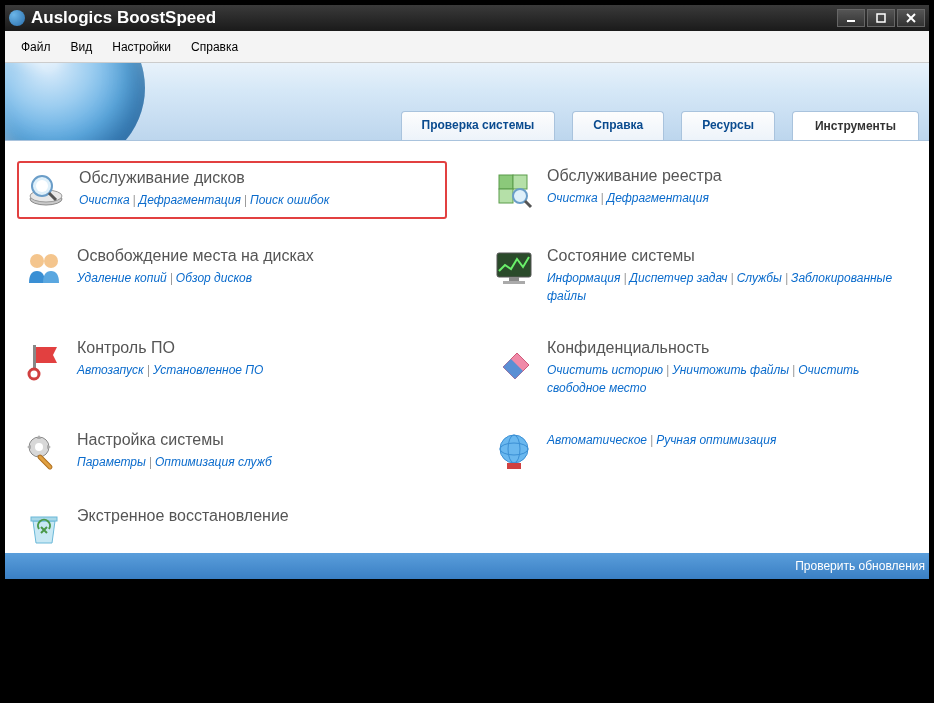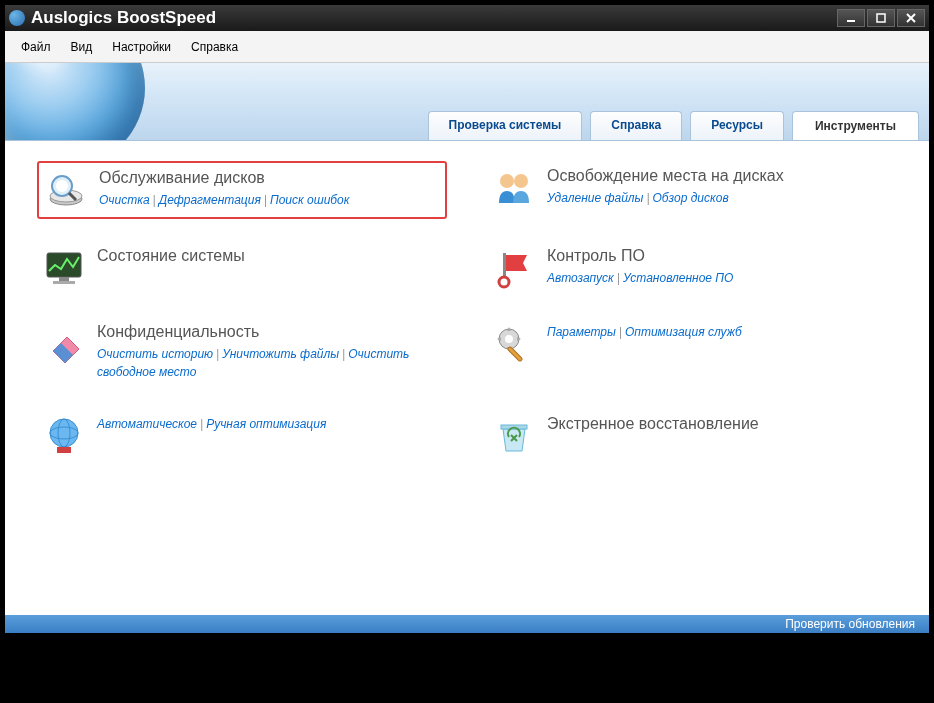--- a/index.html
+++ b/index.html
@@ -13,37 +13,37 @@
     .window-controls { display: flex; gap: 2px; }
     .win-btn { width: 28px; height: 18px; background: linear-gradient(#555, #333); border: 1px solid #666; color: #fff; font-size: 10px; display: flex; align-items: center; justify-content: center; cursor: default; }
     
     .menubar { height: 32px; background: #f4f4f4; display: flex; align-items: center; padding: 0 6px; font-size: 12px; border-bottom: 1px solid #ccc; }
     .menu-item { padding: 2px 10px; cursor: default; }
     
     .header-band { height: 78px; background: linear-gradient(to bottom, #e8f2fb 0%, #d6e8f7 35%, #c8def2 70%, #bdd6ed 100%); position: relative; overflow: hidden; border-bottom: 1px solid #a9c3dd; }
     .globe { position: absolute; left: -20px; top: -55px; width: 160px; height: 160px; border-radius: 50%; background: radial-gradient(circle at 40% 35%, #d4e9fa 5%, #9ccdf0 30%, #5ba8df 55%, #2f7ec4 80%); box-shadow: inset -12px -12px 30px rgba(0,0,0,0.18), inset 8px 8px 18px rgba(255,255,255,0.5); }
     .globe::after { content:''; position:absolute; top:18px; left:26px; width:58px; height:40px; border-radius:50%; background:rgba(255,255,255,0.55); filter:blur(7px); }
     
-    .tabs { position: absolute; bottom: 0; right: 10px; display: flex; gap: 8px; }
+    .tabs { position: absolute; bottom: 0; right: 10px; display: flex; gap: 17px; }
     .tab { padding: 6px 20px; font-size: 12px; background: linear-gradient(#fdfdfd, #edf3fa); border: 1px solid #a9c3dd; border-bottom: none; border-radius: 4px 4px 0 0; color: #0a4b8f; cursor: default; font-weight: bold; }
     .tab.active { background: #fff; color: #333; padding: 7px 22px; }
     
-    .content-area { height: 474px; background: #fff; padding: 20px 32px; overflow: auto; }
+    .content-area { height: 412px; background: #fff; padding: 20px 12px; overflow: auto; }
     .tool-grid { display: grid; grid-template-columns: 1fr 1fr; gap: 22px 40px; }
     .tool-item { display: flex; gap: 12px; align-items: flex-start; padding: 6px; }
     .tool-item.highlighted { border: 2px solid #e24040; border-radius: 3px; padding: 6px; }
     .tool-icon { width: 42px; height: 42px; flex-shrink: 0; display: flex; align-items: center; justify-content: center; }
     .tool-icon svg { width: 42px; height: 42px; }
     .tool-text { flex: 1; }
     .tool-title { font-size: 16px; color: #555; margin-bottom: 4px; }
     .tool-links { font-size: 12px; color: #0a6bcc; line-height: 1.5; font-style: italic; }
     .tool-link { color: #0a6bcc; cursor: default; }
     .sep { color: #999; margin: 0 3px; }
     
-    .statusbar { height: 18px; background: linear-gradient(#5a9edb, #3a7fc4); display: flex; align-items: center; justify-content: flex-end; padding: 0 14px; color: #fff; font-size: 12px; }
+    .statusbar { height: 26px; background: linear-gradient(#5a9edb, #3a7fc4); display: flex; align-items: center; justify-content: flex-end; padding: 0 4px; color: #fff; font-size: 12px; }
     .status-link { cursor: default; }
   </style>
 </head>
 <body>
 
 <div class="window-frame">
 
   <div class="titlebar">
     <div class="titlebar-icon"></div>
     <div class="titlebar-text">Auslogics BoostSpeed</div>
@@ -98,49 +98,69 @@
             </svg>
         </div>
         <div class="tool-text">
           <div class="tool-title">Обслуживание дисков</div>
           <div class="tool-links">
             <span class="tool-link">Очистка</span><span class="sep">|</span><span class="tool-link">Дефрагментация</span><span class="sep">|</span><span class="tool-link">Поиск ошибок</span>
           </div>
         </div>
       </div>
 
+      <div class="tool-item">
+        <div class="tool-icon">
+          <svg viewBox="0 0 42 42">
+              <rect x="6" y="8" width="14" height="14" fill="#8bc97a" stroke="#5a9c4a"></rect>
+              <rect x="20" y="8" width="14" height="14" fill="#b5e0a8" stroke="#5a9c4a"></rect>
+              <rect x="6" y="22" width="14" height="14" fill="#b5e0a8" stroke="#5a9c4a"></rect>
+              <circle cx="27" cy="29" r="7" fill="#dff0fa" stroke="#6a9dc8" stroke-width="2"></circle>
+              <line x1="32" y1="34" x2="38" y2="40" stroke="#555" stroke-width="3"></line>
+            </svg>
+        </div>
+        <div class="tool-text">
+          <div class="tool-title">Обслуживание реестра</div>
+          <div class="tool-links">
+            <span class="tool-link">Очистка</span><span class="sep">|</span><span class="tool-link">Дефрагментация</span>
+          </div>
+        </div>
+      </div>
 
       <div class="tool-item">
         <div class="tool-icon">
           <svg viewBox="0 0 42 42">
               <circle cx="14" cy="14" r="7" fill="#f4c58d"></circle>
               <circle cx="28" cy="14" r="7" fill="#f4c58d"></circle>
               <path d="M 6 36 Q 6 24 14 24 Q 22 24 22 36 Z" fill="#3a8fd4"></path>
               <path d="M 20 36 Q 20 24 28 24 Q 36 24 36 36 Z" fill="#5aa7e0"></path>
             </svg>
         </div>
         <div class="tool-text">
           <div class="tool-title">Освобождение места на дисках</div>
           <div class="tool-links">
-            <span class="tool-link">Удаление файлы</span><span class="sep">|</span><span class="tool-link">Обзор дисков</span>
+            <span class="tool-link">Удаление копий</span><span class="sep">|</span><span class="tool-link">Обзор дисков</span>
           </div>
         </div>
       </div>
 
       <div class="tool-item">
         <div class="tool-icon">
           <svg viewBox="0 0 42 42">
               <rect x="4" y="6" width="34" height="24" rx="2" fill="#2a4a2a" stroke="#555"></rect>
               <polyline points="6,24 12,18 18,22 24,12 30,20 36,10" fill="none" stroke="#6aef6a" stroke-width="2"></polyline>
               <rect x="16" y="30" width="10" height="4" fill="#888"></rect>
               <rect x="10" y="34" width="22" height="3" fill="#aaa"></rect>
             </svg>
         </div>
         <div class="tool-text">
           <div class="tool-title">Состояние системы</div>
+          <div class="tool-links">
+            <span class="tool-link">Информация</span><span class="sep">|</span><span class="tool-link">Диспетчер задач</span><span class="sep">|</span><span class="tool-link">Службы</span><span class="sep">|</span><span class="tool-link">Заблокированные файлы</span>
+          </div>
         </div>
       </div>
 
       <div class="tool-item">
         <div class="tool-icon">
           <svg viewBox="0 0 42 42">
               <rect x="10" y="6" width="3" height="32" fill="#888"></rect>
               <path d="M 13 8 L 34 8 L 30 16 L 34 24 L 13 24 Z" fill="#e24040"></path>
               <circle cx="11" cy="35" r="5" fill="#fff" stroke="#d04040" stroke-width="3"></circle>
             </svg>
@@ -171,20 +191,21 @@
       <div class="tool-item">
         <div class="tool-icon">
           <svg viewBox="0 0 42 42">
               <circle cx="16" cy="16" r="10" fill="#d8d8d8" stroke="#888"></circle>
               <circle cx="16" cy="16" r="4" fill="#fff"></circle>
               <path d="M 16 4 L 18 8 L 14 8 Z M 28 16 L 24 18 L 24 14 Z M 16 28 L 14 24 L 18 24 Z M 4 16 L 8 14 L 8 18 Z" fill="#aaa"></path>
               <rect x="20" y="22" width="4" height="18" rx="2" transform="rotate(-45 22 31)" fill="#e0a040" stroke="#b07020"></rect>
             </svg>
         </div>
         <div class="tool-text">
+          <div class="tool-title">Настройка системы</div>
           <div class="tool-links">
             <span class="tool-link">Параметры</span><span class="sep">|</span><span class="tool-link">Оптимизация служб</span>
           </div>
         </div>
       </div>
 
       <div class="tool-item">
         <div class="tool-icon">
           <svg viewBox="0 0 42 42">
               <circle cx="21" cy="18" r="14" fill="#6ab8ef" stroke="#3a8fd4"></circle>

